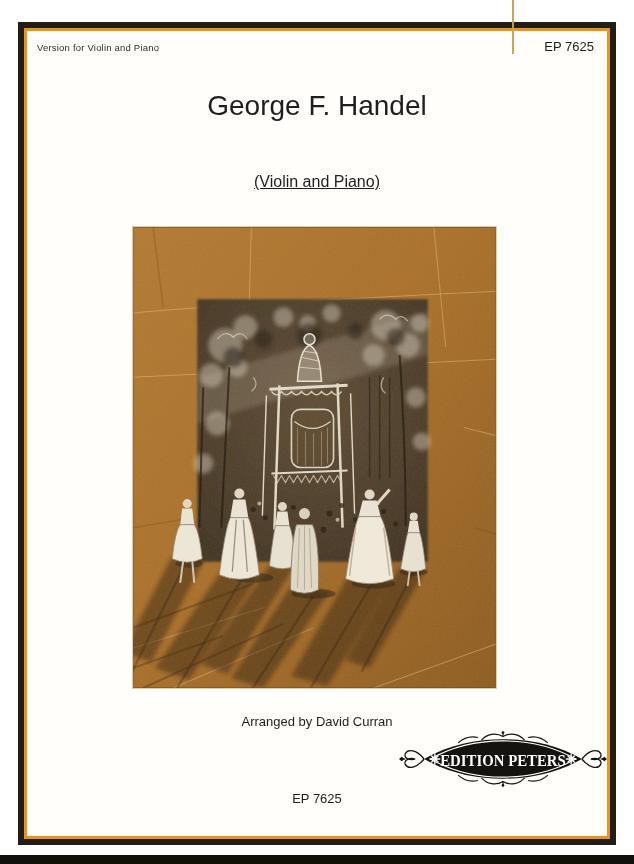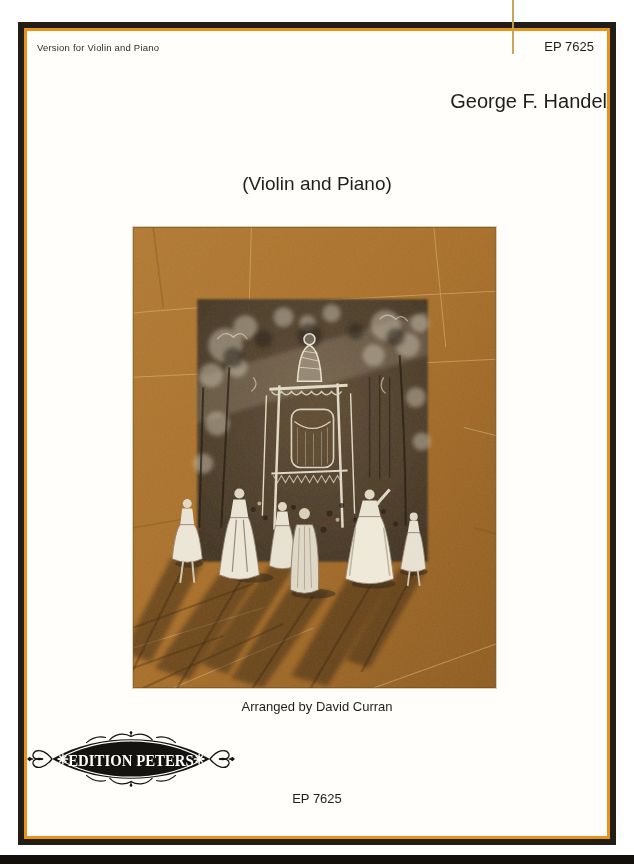--- a/index.html
+++ b/index.html
@@ -9,29 +9,29 @@
   }
   .top-mark { position:absolute; left:512px; top:0; width:2px; height:54px; z-index:5; opacity:.95; }
   .frame {
     position:absolute; left:18px; top:22px; width:598px; height:823px;
     box-sizing:border-box; border:6px solid #221d15;
   }
   .frame-inner { position:absolute; inset:0; border:3px solid #4c1d95; background:#fffefa; }
   .hdr-left  { position:absolute; left:10px; top:11px; font-size:9.5px; letter-spacing:.2px; color:#2d2d2d; }
   .hdr-right { position:absolute; right:13px; top:8px; font-size:13px; }
   .centered  { position:absolute; left:0; right:0; text-align:center; }
-  .composer        { top:59px;  font-size:20px;text-align:right; }
+  .composer        { top:59px;  font-size:28px; }
   .work-title      { top:98px;  font-size:20px; }
-  .instrumentation { top:142px; font-size:19px; }
+  .instrumentation { top:142px; font-size:16px;text-decoration:underline; }
   .art {
     position:absolute; left:106px; top:196px; width:363px; height:461px; display:block;
     box-shadow:0 0 0 1px rgba(130,90,35,.3);
   }
-  .arranged { top:668px; font-size:13px; }
-  .logo-row { position:absolute; top:699px; left:0; right:0; display:flex; justify-content:flex-start; }
+  .arranged { top:683px; font-size:13px; }
+  .logo-row { position:absolute; top:699px; left:0; right:0; display:flex; justify-content:flex-end; }
   .logo-svg { width:208px; height:58px; }
   .catalog  { top:760px; font-size:13px; }
   .bottom-bar { position:absolute; left:0; top:855px; width:634px; height:9px; }
 </style>
 </head>
 <body>
 
 <div class="page">
 
   <div class="top-mark" style="background: rgb(199, 160, 85);"></div>

